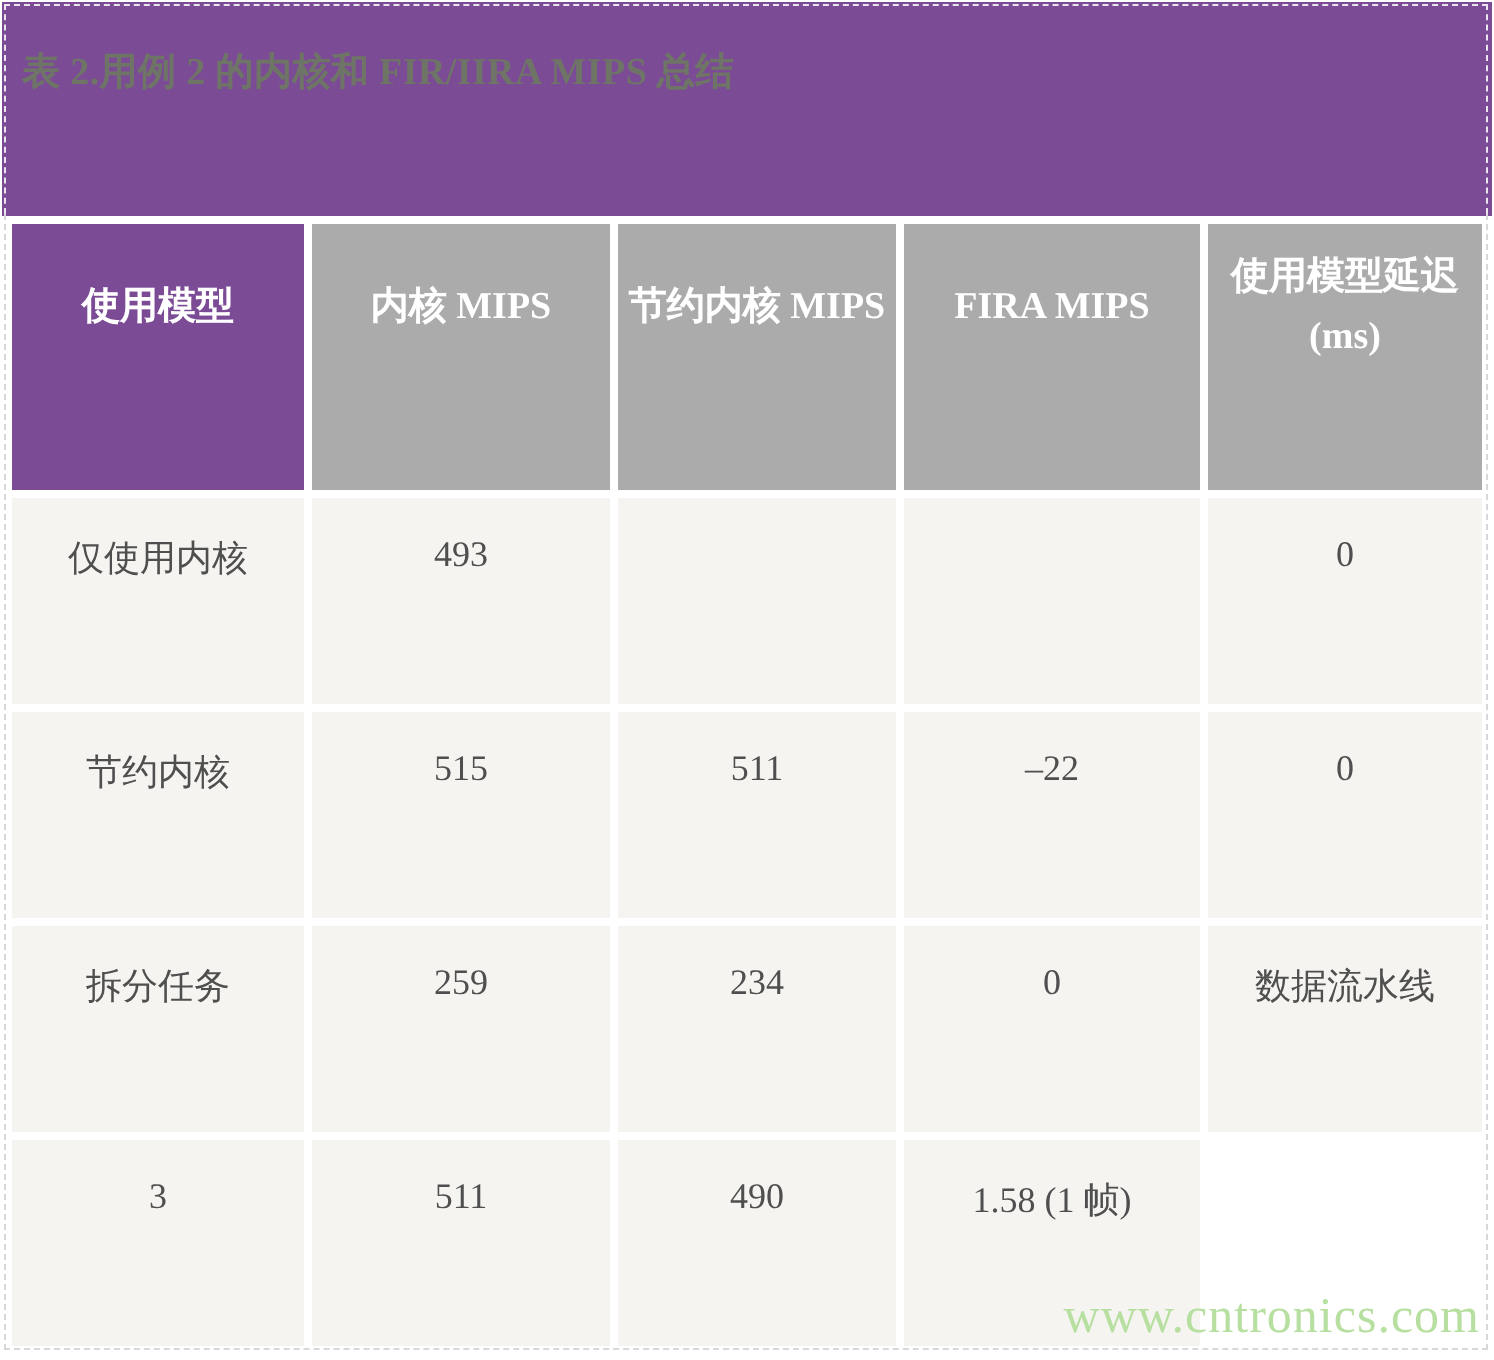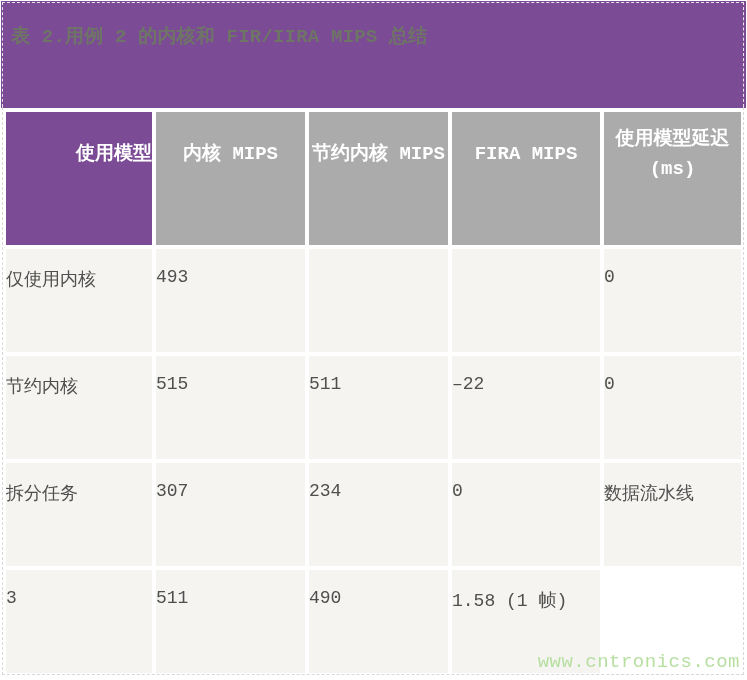--- a/index.html
+++ b/index.html
@@ -9,21 +9,21 @@
     --title-text:#6f7566;
     --body-text:#4f4f4f;
     --watermark:#b6dfa0;
   }
   html,body{margin:0;padding:0;background:#ffffff;}
   .canvas{
     position:relative;
     width:747px;height:680px;
     background:#ffffff;
     overflow:hidden;
-    font-family:Liberation Mono, monospace;
+    font-family:Liberation Serif, serif;
   }
   
   .title-block{
     position:absolute;left:1px;top:1px;right:1px;height:107px;
     background:var(--purple);
     box-sizing:border-box;
   }
   .title-text{
     position:absolute;left:10px;top:22px;
     font-size:19px;font-weight:bold;
@@ -55,31 +55,32 @@
     background:var(--header-gray);
     color:#ffffff;
     font-weight:bold;font-size:19px;
     display:flex;justify-content:center;align-items:flex-start;
     text-align:center;
   }
   .th .hlabel{
     height:84px;display:flex;align-items:center;justify-content:center;
     white-space:pre-line;line-height:30px;
   }
-  .th.purple{background:var(--purple);justify-content:flex-end;}
+  .th.purple{background:var(--purple);}
   .td{
     background:var(--cell-bg);
     color:var(--body-text);
     font-size:18px;
+    text-align:center;
     padding-top:18px;
     box-sizing:border-box;
   }
   .watermark{
     position:absolute;right:7px;bottom:7px;
-    font-size:19px;color:var(--watermark);
+    font-size:25px;color:var(--watermark);
     letter-spacing:0.5px;
     z-index:7;
   }
 </style>
 </head>
 <body>
 
 <div class="canvas">
 
   <div class="title-block">
@@ -114,21 +115,21 @@
     <div class="td"></div>
     <div class="td">0</div>
 
     <div class="td">节约内核</div>
     <div class="td">515</div>
     <div class="td">511</div>
     <div class="td">–22</div>
     <div class="td">0</div>
 
     <div class="td">拆分任务</div>
-    <div class="td">307</div>
+    <div class="td">259</div>
     <div class="td">234</div>
     <div class="td">0</div>
 
     <div class="td">数据流水线</div>
     <div class="td">3</div>
     <div class="td">511</div>
     <div class="td">490</div>
     <div class="td">1.58 (1 帧)</div>
 
   </div>

